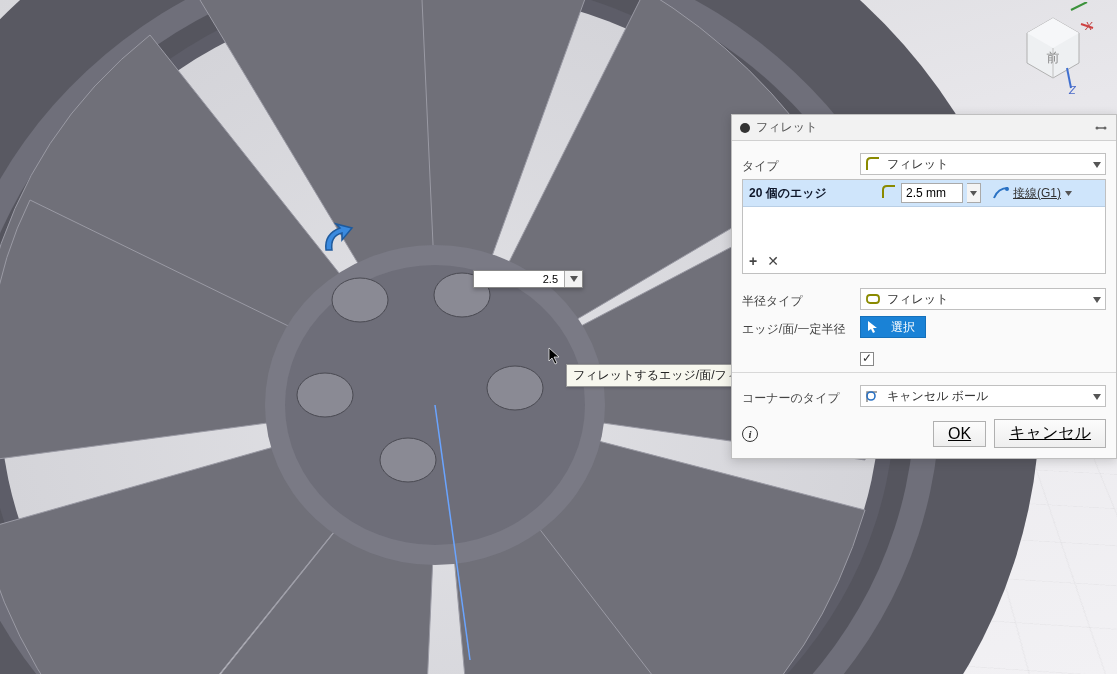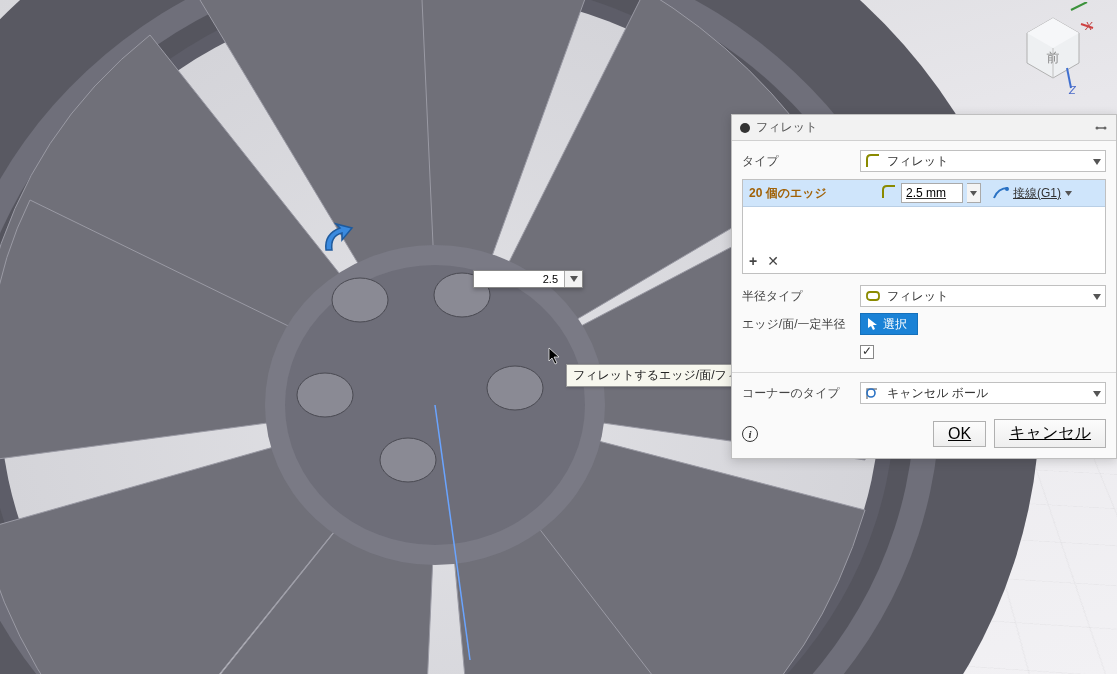--- a/index.html
+++ b/index.html
@@ -166,21 +166,21 @@
   margin-left: auto;
   cursor: pointer;
 }
 
 .panel-body {
   padding: 6px 10px 4px 10px;
 }
 
 .row {
   display: flex;
-  align-items: center;
+  align-items: flex-end;
   min-height: 28px;
 }
 .row-label {
   width: 118px;
   color: #444;
 }
 .row-control {
   flex: 1;
   display: flex;
   align-items: center;
@@ -217,27 +217,26 @@
   display: flex;
   align-items: center;
   padding: 3px 6px;
   background: #cfe5fb;
   gap: 6px;
   border-bottom: 1px solid #b9cfe6;
 }
 .sel-count {
   flex: 0 0 126px;
   font-weight: bold;
-  color: #a16207;
+  color: #0f172a;
 }
 .radius-cell {
   display: flex;
   align-items: center;
   gap: 4px;
-  text-decoration: underline;
 }
 .radius-cell input {
   width: 62px;
   height: 20px;
   border: 1px solid #aaa;
   padding: 0 4px;
   font-size: 12px;
   font-family: inherit;
 }
 .mini-caret {
@@ -269,21 +268,21 @@
   color: #444;
 }
 
 .select-btn {
   background: #1a82d6;
   color: #fff;
   border: 1px solid #1570ba;
   padding: 2px 10px 2px 6px;
   display: flex;
   align-items: center;
-  gap: 4px;
+  gap: 12px;
   height: 22px;
   cursor: pointer;
 }
 .checkbox {
   width: 14px; height: 14px;
   border: 1px solid #888;
   background: #fff;
   position: relative;
   cursor: pointer;
 }

